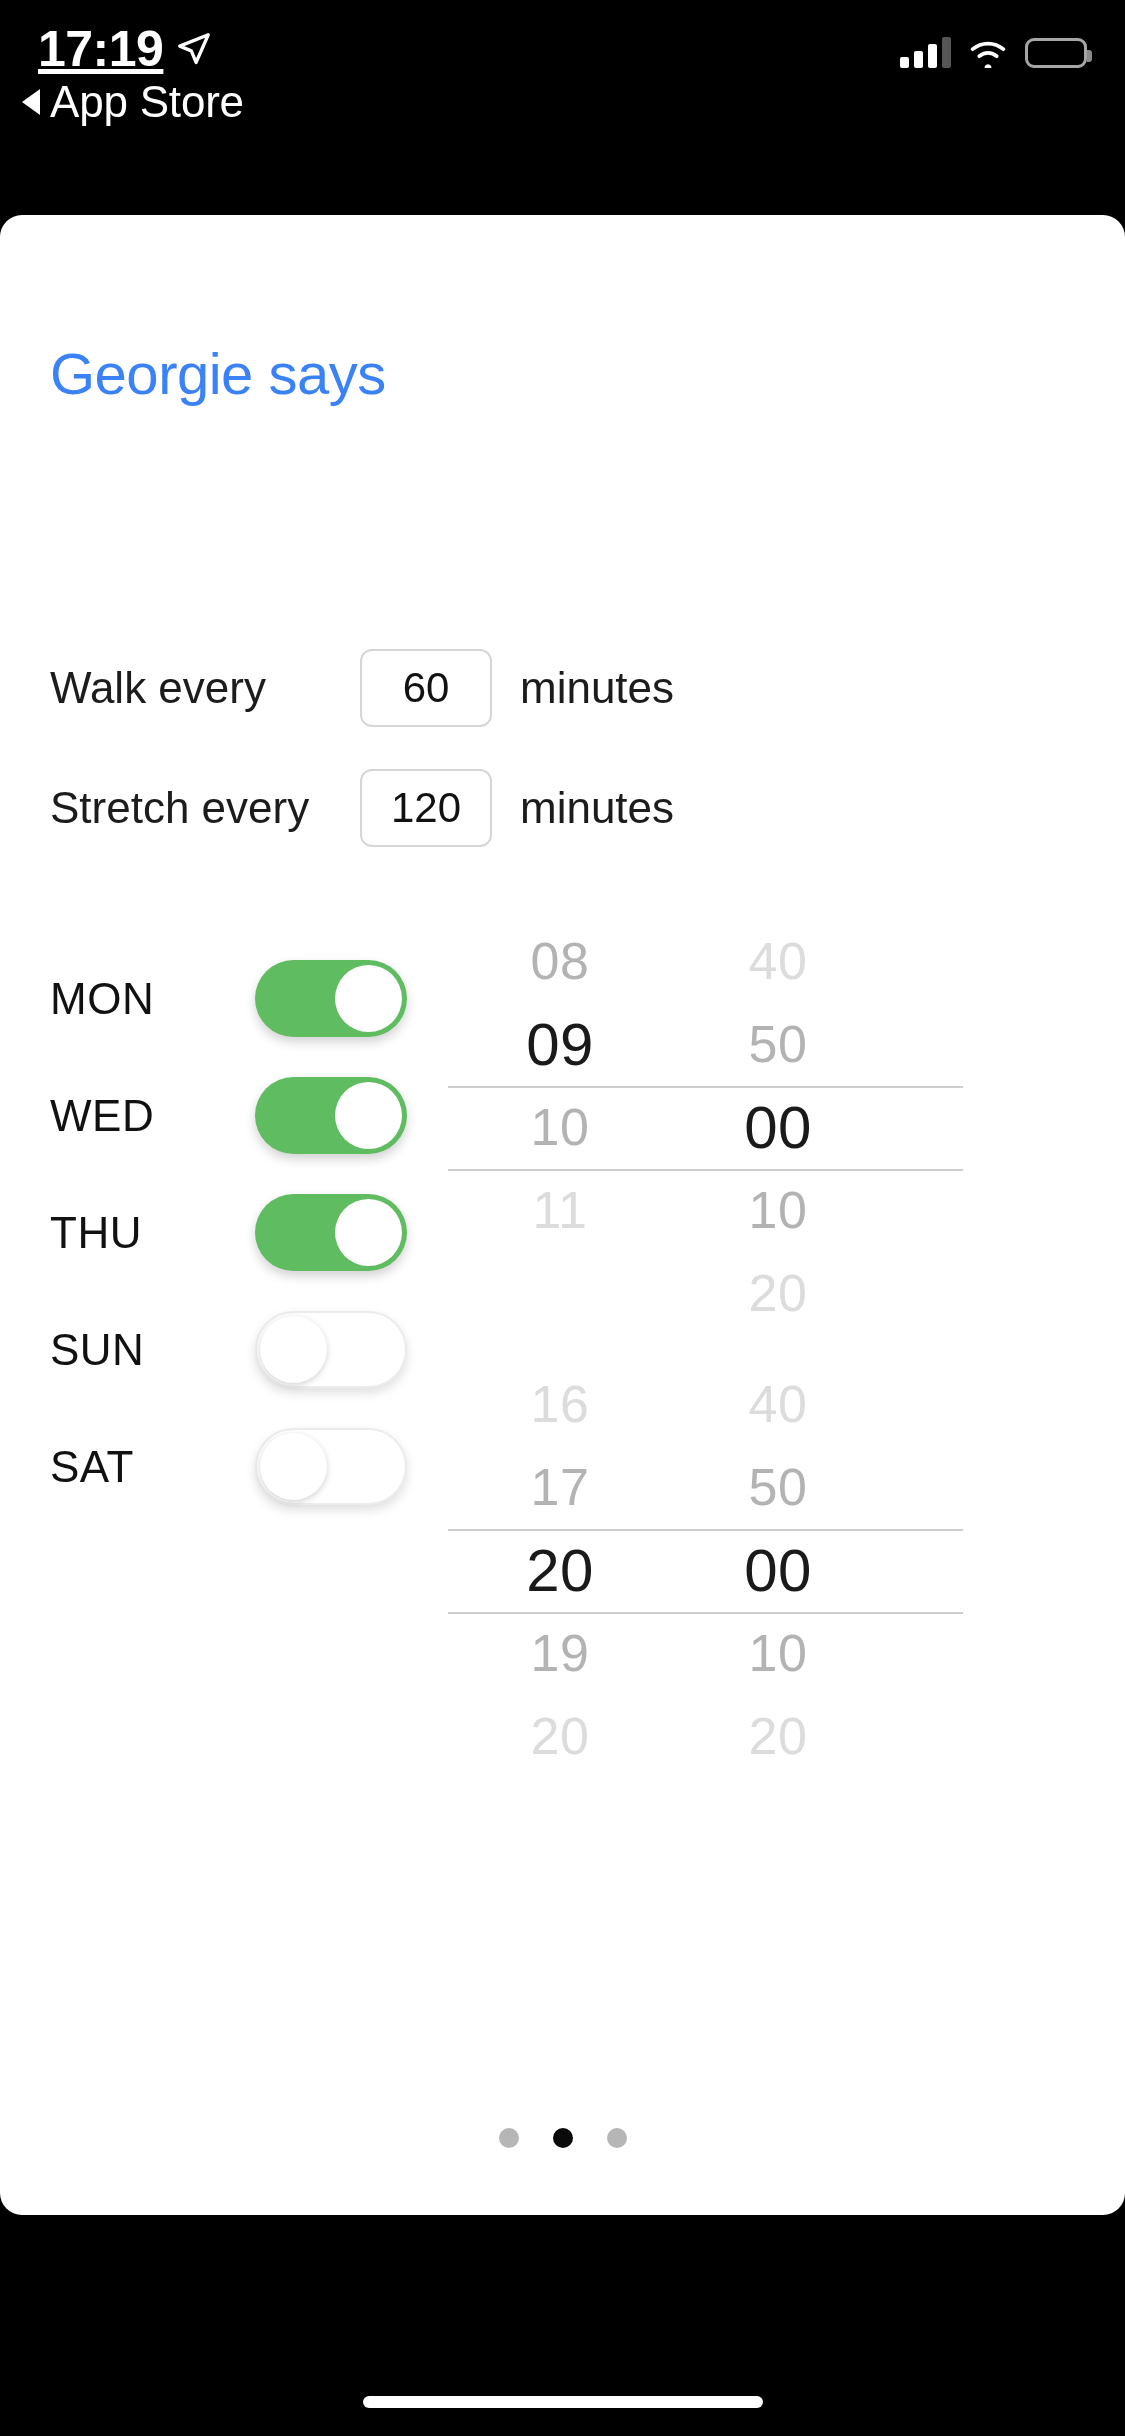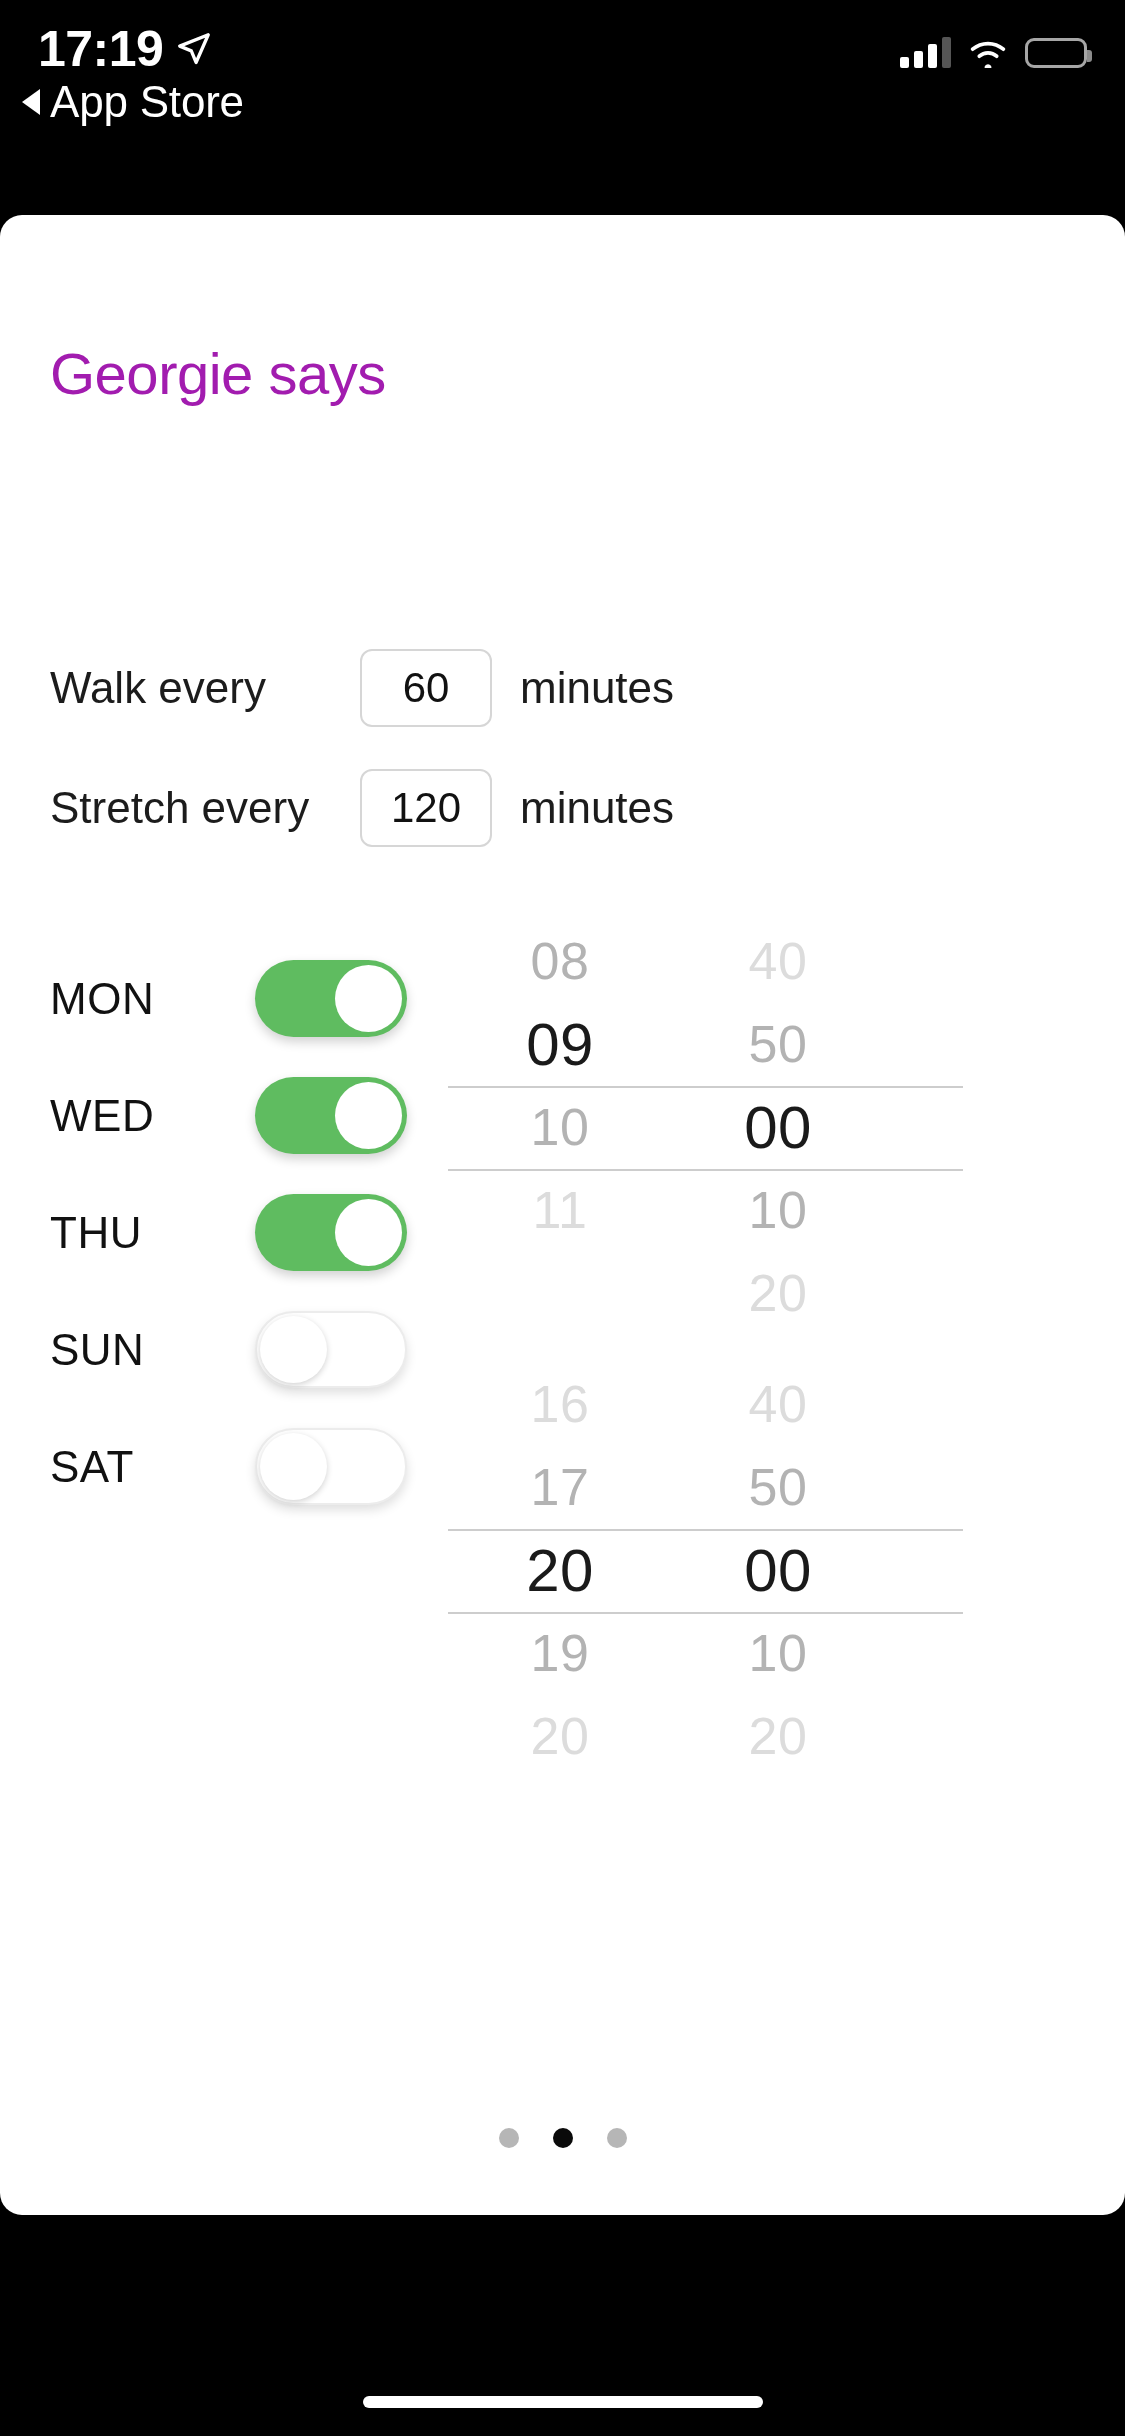--- a/index.html
+++ b/index.html
@@ -30,20 +30,21 @@
   }
 
   #status-time {
     position: absolute;
     left: 38px;
     top: 20px;
     font-size: 50px;
     font-weight: 600;
     letter-spacing: -0.5px;
     line-height: 58px;
+    text-decoration: underline;
   }
 
   #location-arrow {
     position: absolute;
     left: 175px;
     top: 30px;
     width: 38px;
     height: 38px;
   }
 
@@ -134,21 +135,21 @@
     border-radius: 22px;
     overflow: hidden;
   }
 
   #page-title {
     position: absolute;
     left: 50px;
     top: 125px;
     font-size: 58px;
     font-weight: 400;
-    color: #a21caf;
+    color: #3b82f6;
     letter-spacing: -0.5px;
   }
 
   
   .interval-row {
     position: absolute;
     left: 50px;
     display: flex;
     align-items: center;
     height: 86px;

